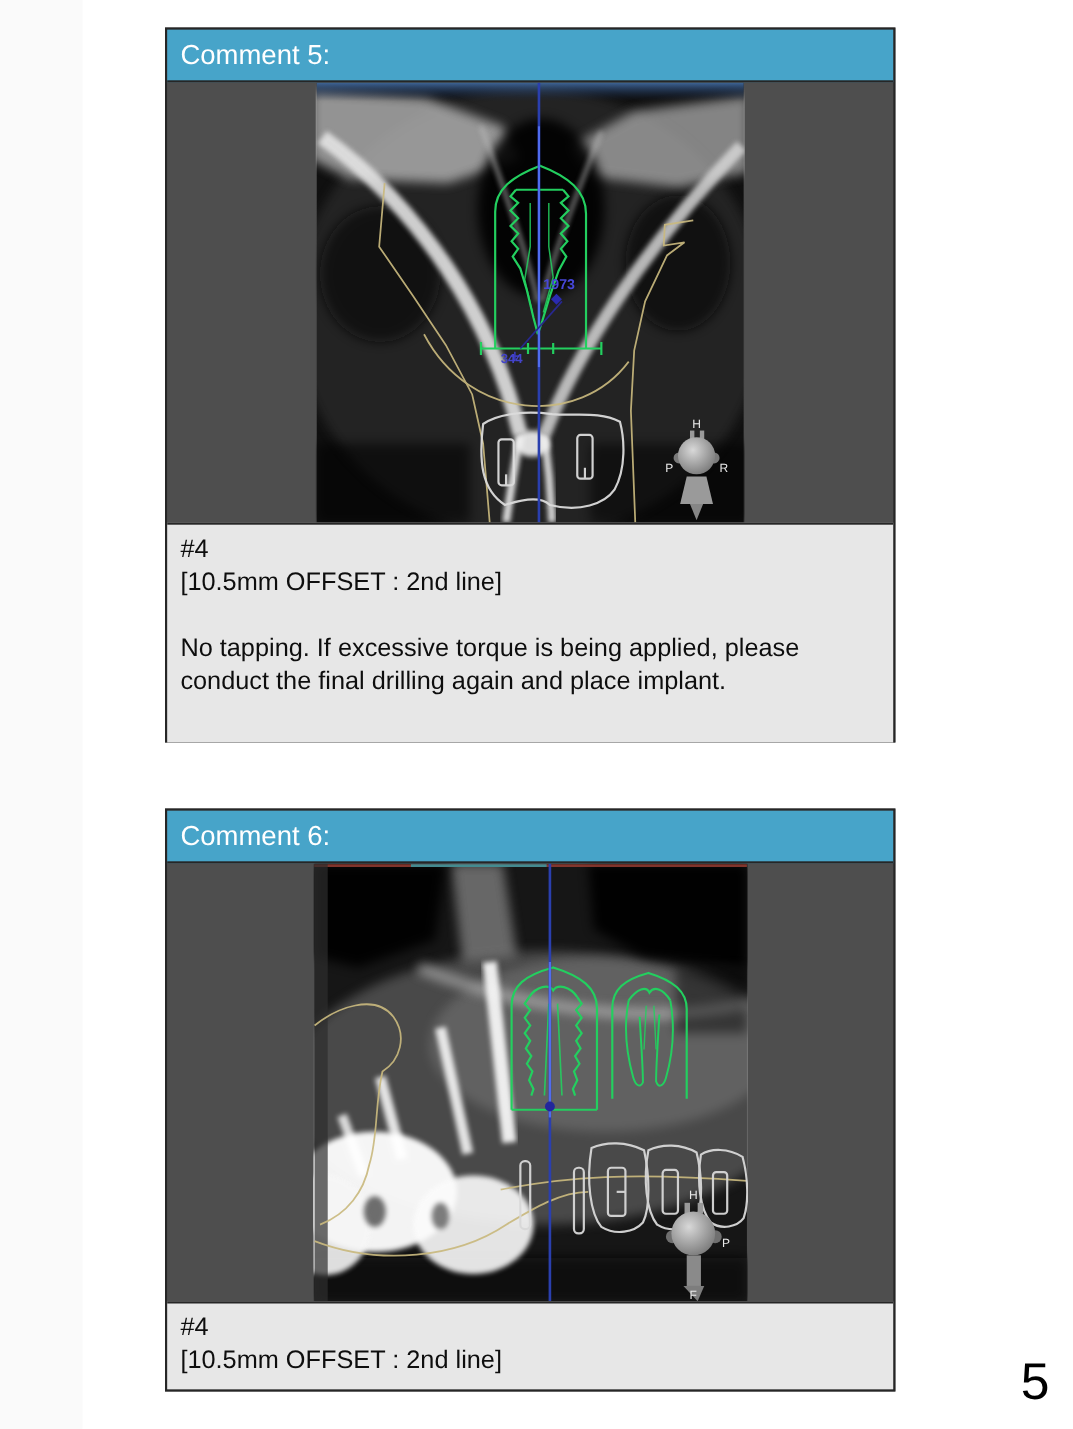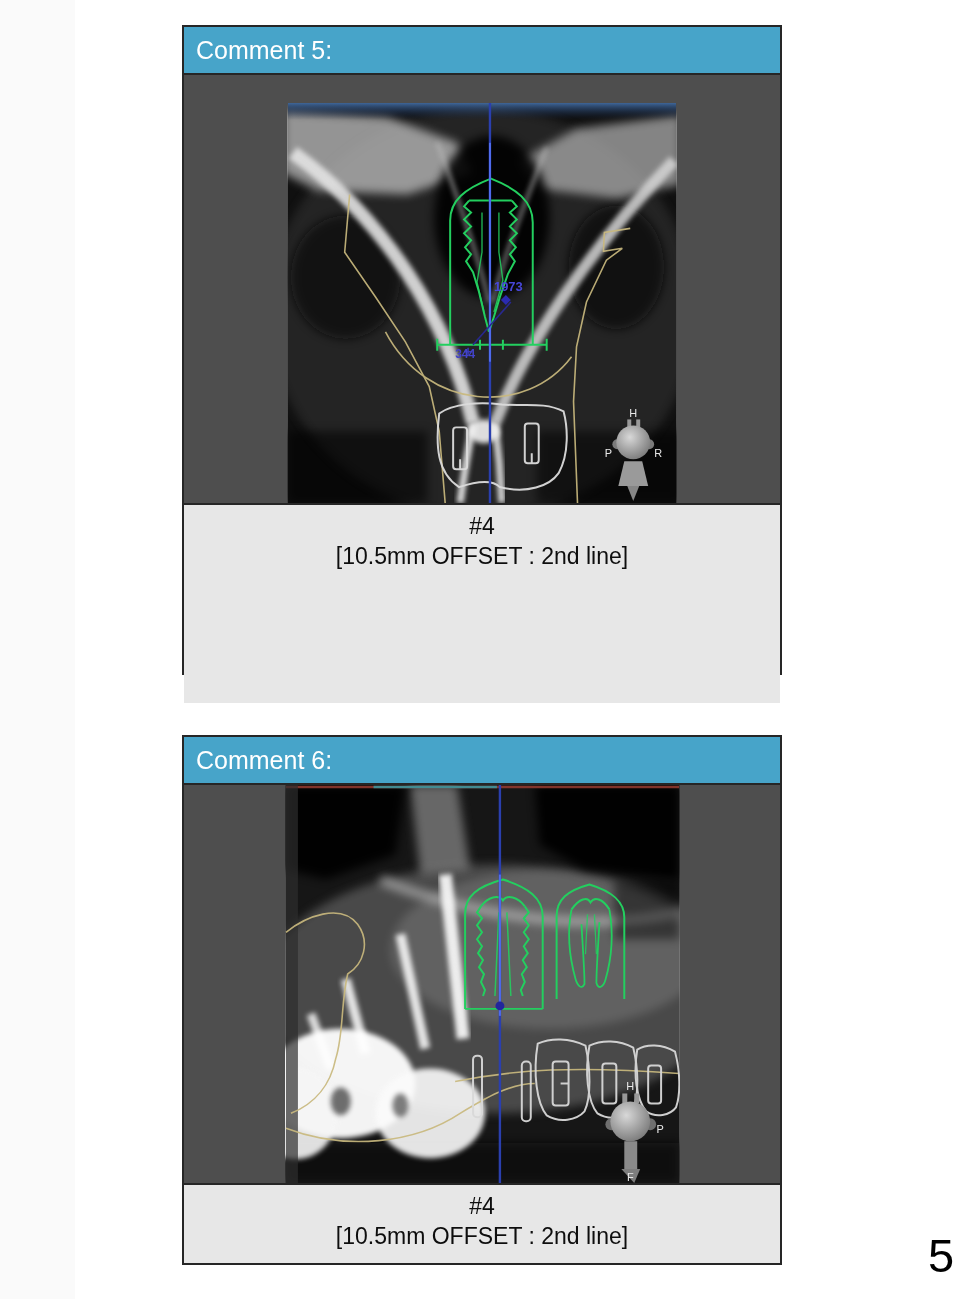--- a/index.html
+++ b/index.html
@@ -4,33 +4,33 @@
 <style>
   html,body{margin:0;padding:0;}
   body{
     width:975px;height:1299px;position:relative;background:#ffffff;
     font-family:"Liberation Sans", sans-serif;overflow:hidden;
   }
   .page-margin-strip{
     position:absolute;left:0;top:0;width:75px;height:1299px;background:#fafafa;
   }
   .panel{
-    position:absolute;left:182px;width:600px;box-sizing:border-box;
-    border:2px solid #262626;background:#4e4e4e;text-align:center;
+    position:absolute;left:150px;width:664px;box-sizing:border-box;
+    border:2px solid #262626;background:#4e4e4e;
   }
   #panel-1{top:25px;height:650px;}
   #panel-2{top:735px;height:530px;}
   .panel-header{
     height:48px;background:#47a4c9;color:#ffffff;display:flex;align-items:center;
     padding-left:12px;font-size:25px;border-bottom:2px solid #262626;box-sizing:border-box;
   }
   .viewer{
     position:relative;background:#4e4e4e;display:flex;justify-content:center;overflow:hidden;
   }
-  #panel-1 .viewer{height:400px;margin-top:28px;}
+  #panel-1 .viewer{height:400px;}
   #panel-2 .viewer{height:398px;}
   .notes{
     background:#e7e7e7;color:#0e0e0e;border-top:2px solid #262626;
     padding:6px 12px 0 12px;font-size:23px;line-height:30px;box-sizing:border-box;
   }
   #panel-1 .notes{height:200px;}
   #panel-2 .notes{height:80px;}
   .blank-line{height:30px;}
   .page-number{
     position:absolute;left:928px;top:1228px;font-size:47px;color:#000000;
@@ -137,20 +137,21 @@
         <text x="322" y="356" font-size="11" fill="#e8e8e8" text-anchor="middle">P</text>
         <text x="372" y="356" font-size="11" fill="#e8e8e8" text-anchor="middle">R</text>
       </g>
     </svg>
   </div>
 
   <div class="notes">
     <div>#4</div>
     <div>[10.5mm OFFSET : 2nd line]</div>
     <div class="blank-line"></div>
+    <div>No tapping. If excessive torque is being applied, please conduct the final drilling again and place implant.</div>
   </div>
 </section>
 
 <section class="panel" id="panel-2">
   <div class="panel-header">
     <span>Comment 6:</span>
   </div>
 
   <div class="viewer">
     <svg width="395" height="398" viewBox="0 0 395 400">

